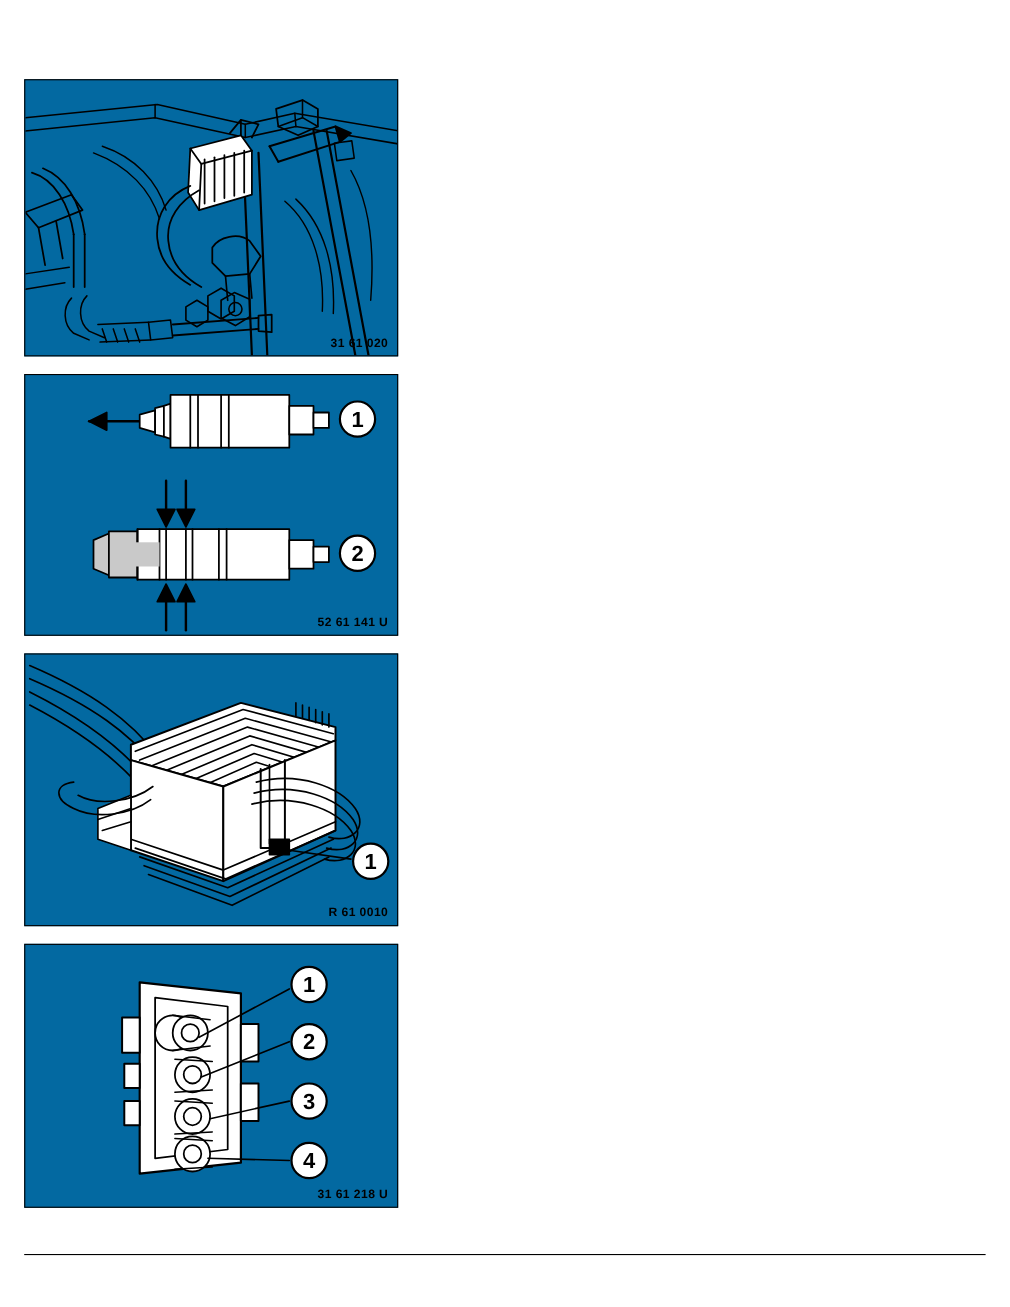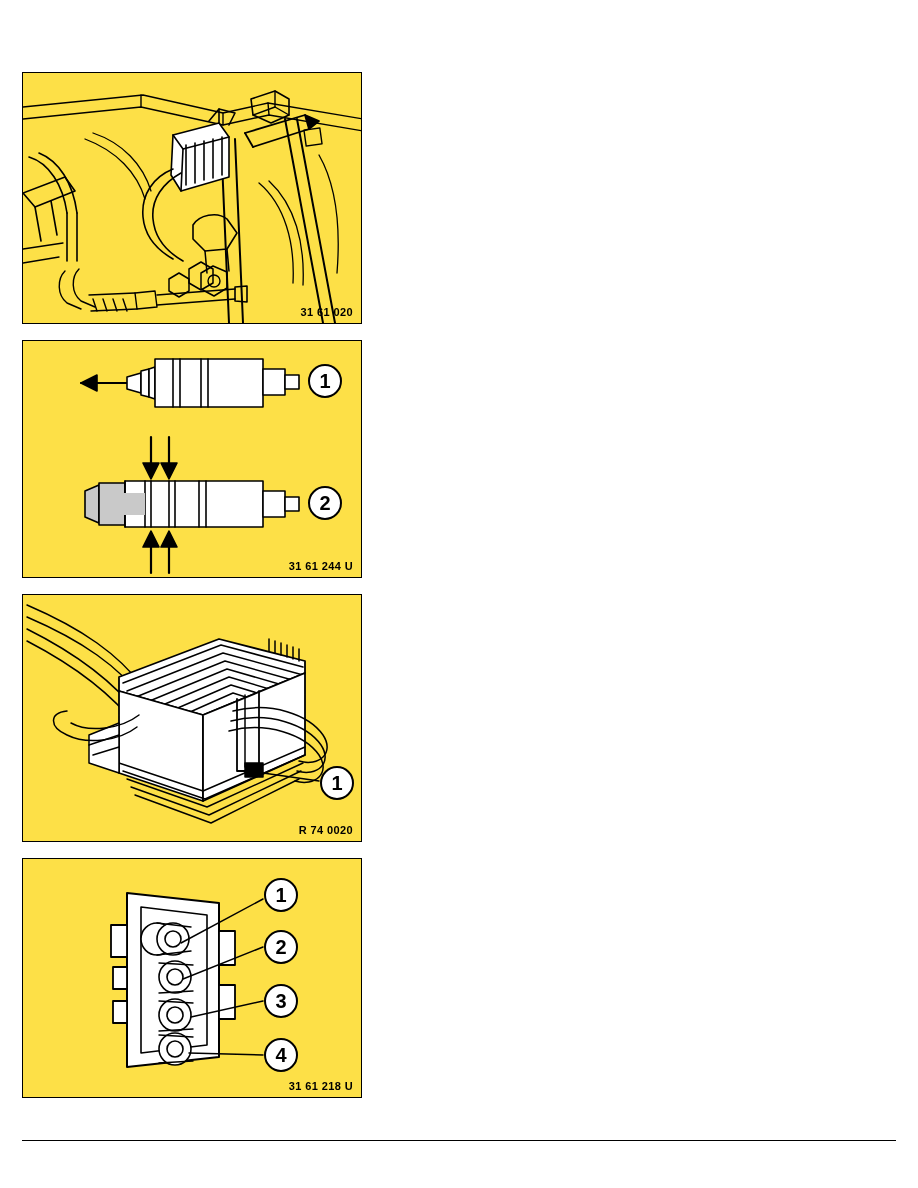--- a/index.html
+++ b/index.html
@@ -15,21 +15,21 @@
   }
   .page {
     position: relative;
     width: 918px;
     height: 1188px;
     background: #ffffff;
   }
   .figure {
     position: absolute;
     border: 1.5px solid #000;
-    background: #fde047;
+    background: #0369a1;
     box-sizing: border-box;
     overflow: hidden;
     text-decoration: underline;
   }
   .fig-caption {
     position: absolute;
     right: 8px;
     bottom: 5px;
     font-family: "Liberation Sans", sans-serif;
     font-size: 11px;
@@ -197,21 +197,21 @@
 
         <rect x="84" y="152" width="38" height="22" fill="#c9c9c9" stroke="none"></rect>
 
         <rect x="240" y="150" width="22" height="26" fill="#fff"></rect>
         <rect x="262" y="156" width="14" height="14" fill="#fff"></rect>
 
         <circle cx="302" cy="162" r="16" fill="#fff" stroke-width="2"></circle>
         <text x="302" y="169" text-anchor="middle" font-family="Liberation Sans, sans-serif" font-size="20" font-weight="bold" fill="#000" stroke="none">2</text>
       </g>
     </svg>
-    <div class="fig-caption">31 61 244 U</div>
+    <div class="fig-caption">52 61 141 U</div>
   </div>
 
   <div class="figure" id="fig-3">
     <svg class="fig-svg" width="340" height="248" viewBox="0 0 340 248">
       <g fill="none" stroke="#000" stroke-width="1.5" stroke-linejoin="round" stroke-linecap="round">
 
         <path d="M4 10 C60 34 96 60 120 92"></path>
         <path d="M4 22 C60 46 96 72 120 104"></path>
         <path d="M4 34 C56 60 92 88 116 120"></path>
         <path d="M4 46 C54 72 90 100 114 132"></path>
@@ -250,21 +250,21 @@
         <rect x="222" y="168" width="18" height="14" fill="#000" stroke="#000"></rect>
 
         <path d="M240 178 L296 186" stroke-width="1.5"></path>
         <circle cx="314" cy="188" r="16" fill="#fff" stroke-width="2"></circle>
         <text x="314" y="195" text-anchor="middle" font-family="Liberation Sans, sans-serif" font-size="20" font-weight="bold" fill="#000" stroke="none">1</text>
 
         <path d="M114 132 C96 146 64 150 44 140 C26 132 26 118 44 116"></path>
         <path d="M116 120 C98 134 66 138 48 128"></path>
       </g>
     </svg>
-    <div class="fig-caption">R 74 0020</div>
+    <div class="fig-caption">R 61 0010</div>
   </div>
 
   <div class="figure" id="fig-4">
     <svg class="fig-svg" width="340" height="240" viewBox="0 0 340 240">
       <g fill="none" stroke="#000" stroke-width="1.8" stroke-linejoin="round" stroke-linecap="round">
 
         <path d="M104 34 L196 44 L196 198 L104 208 Z" fill="#fff" stroke-width="2"></path>
 
         <path d="M118 48 L184 56 L184 186 L118 194 Z" fill="#fff" stroke-width="1.6"></path>
 

